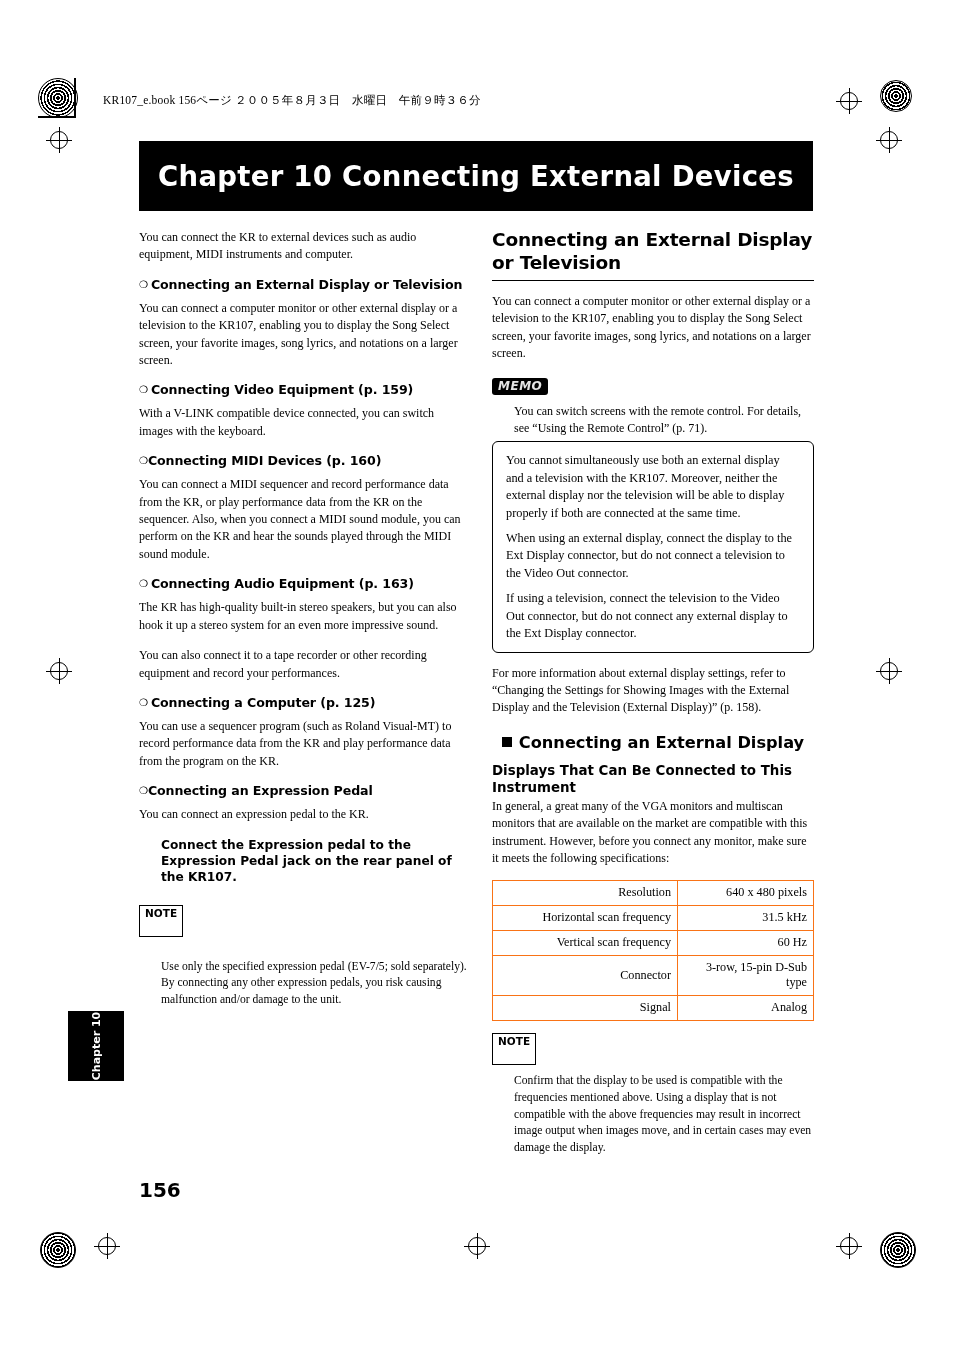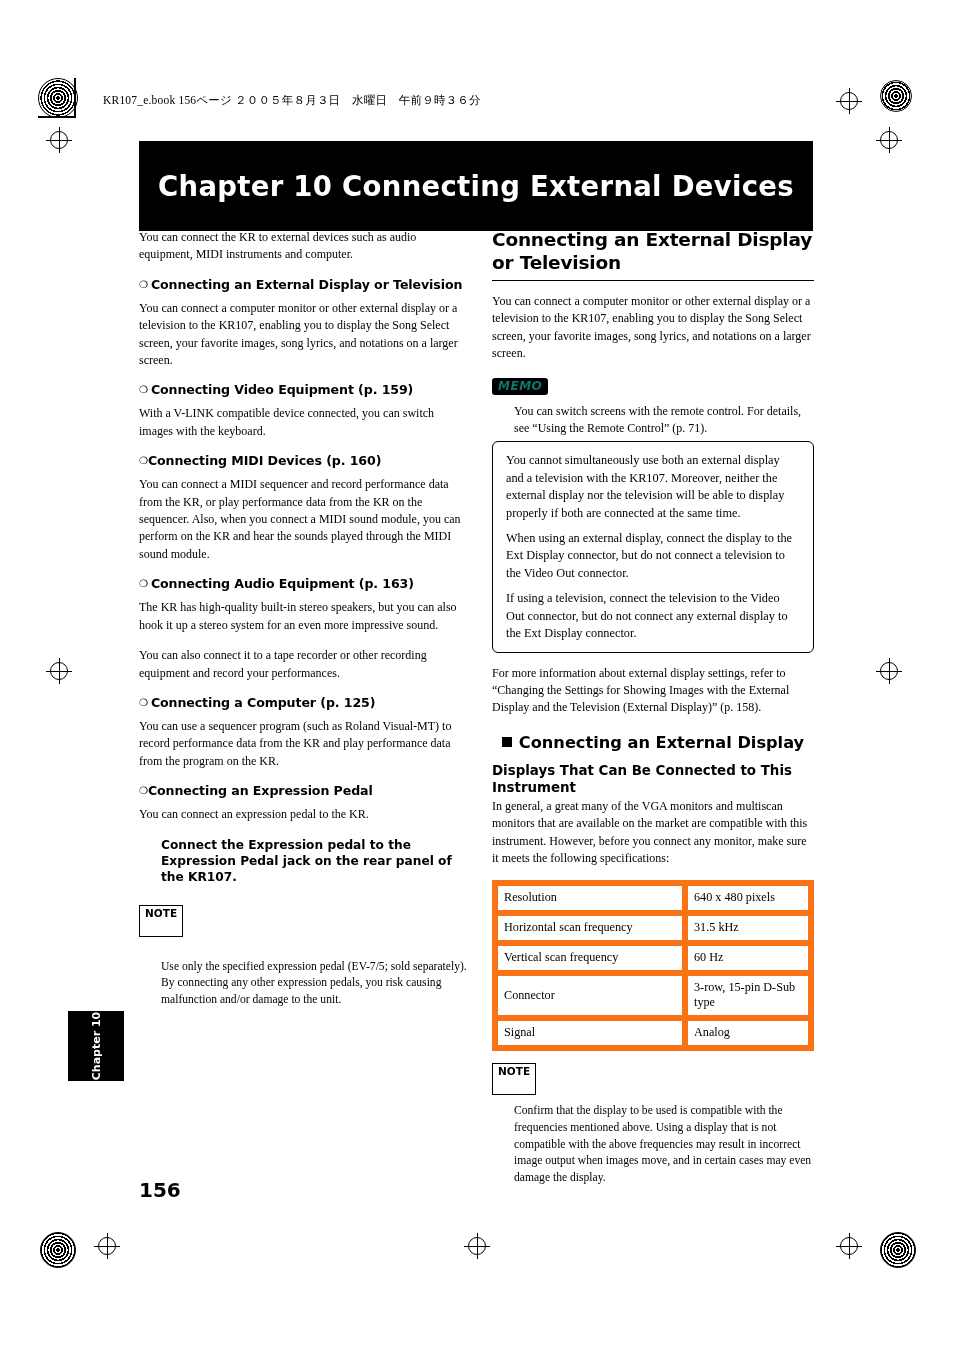--- a/index.html
+++ b/index.html
@@ -57,21 +57,21 @@
     letter-spacing: 0.2px;
     white-space: nowrap;
   }
 
   
   .chapter-banner {
     position: absolute;
     left: 139px;
     top: 141px;
     width: 674px;
-    height: 90px;
+    height: 70px;
     background: #000;
     color: #fff;
     display: flex;
     align-items: center;
     justify-content: center;
     font-family: "DejaVu Sans", sans-serif;
     font-weight: bold;
     font-size: 27.5px;
     letter-spacing: 0.3px;
   }
@@ -142,21 +142,21 @@
     margin: 0;
   }
 
   
   .memo-badge {
     display: inline-block;
     font-family: "DejaVu Sans", sans-serif;
     font-weight: bold;
     font-style: italic;
     font-size: 12px;
-    color: #0f766e;
+    color: #e5e5e5;
     background: #000;
     padding: 1px 6px 2px 6px;
     border-radius: 3px;
     margin-bottom: 6px;
     letter-spacing: 0.5px;
   }
 
   
   h1.sect {
     font-family: "DejaVu Sans", sans-serif;
@@ -212,24 +212,25 @@
   }
   .caution-box p:last-child { margin-bottom: 0; }
 
   
   table.spec {
     border-collapse: collapse;
     width: 100%;
     margin: 4px 0 10px 0;
   }
   table.spec td {
-    border: 6px solid #f97316;
+    border: 1px solid #f97316;
     font-size: 12.2px;
     line-height: 15px;
     padding: 4px 6px 5px 6px;
+    text-align: right;
   }
   table.spec td.k { width: 172px; }
 
   
   .side-tab {
     position: absolute;
     left: 68px;
     top: 1011px;
     width: 56px;
     height: 70px;

